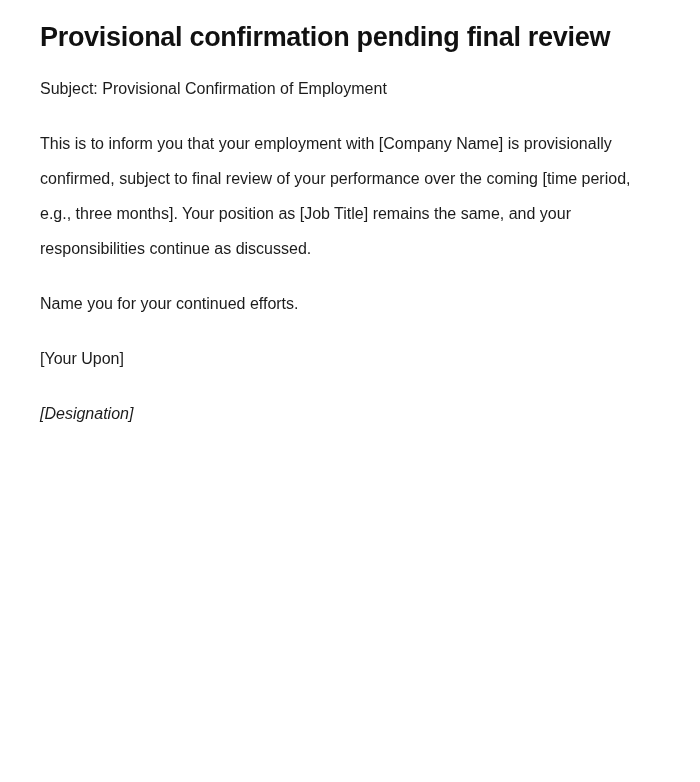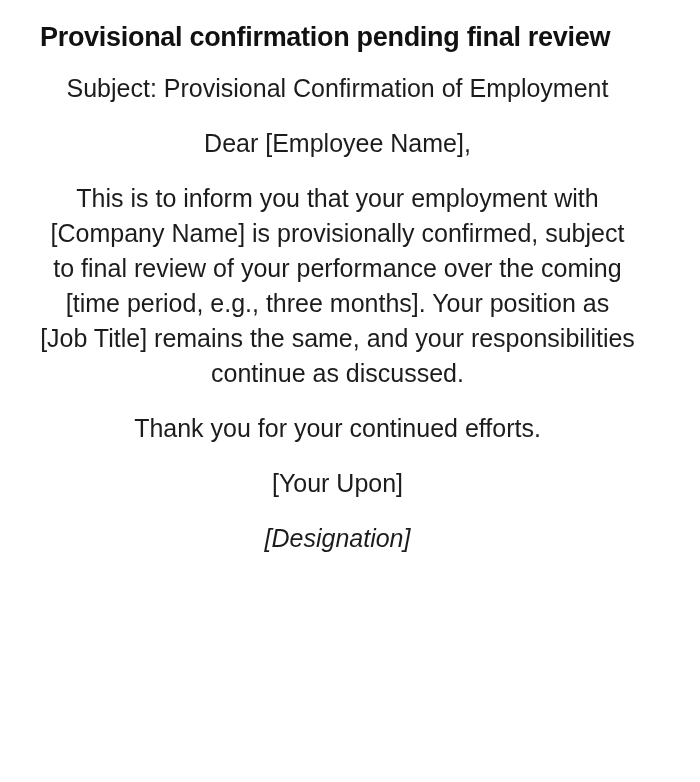--- a/index.html
+++ b/index.html
@@ -30,25 +30,24 @@
     font-size: 27px;
     font-weight: 700;
     line-height: 34px;
     letter-spacing: -0.3px;
     color: #111111;
     margin: 0 0 17px 0;
     padding: 0;
   }
 
   .doc-body {
-    font-size: 25px;
+    font-size: 16px;
     line-height: 35px;
     color: #1c1c1c;
     font-weight: 400;
-    text-align: center;
   }
 
   .para {
     margin: 0 0 20px 0;
     padding: 0;
     max-width: 595px;
     word-wrap: break-word;
   }
 
   .para:last-child {
@@ -60,26 +59,25 @@
 <body>
 
 <div class="page">
 
   <h1 class="doc-title">Provisional confirmation pending final review</h1>
 
   <div class="doc-body">
 
     <p class="para">Subject: Provisional Confirmation of Employment</p>
 
-    <p class="para">Dear [Employee Name],</p>
 
     <p class="para">This is to inform you that your employment with [Company Name] is provisionally confirmed, subject to final review of your performance over the coming [time period, e.g., three months]. Your position as [Job Title] remains the same, and your responsibilities continue as discussed.</p>
 
 
-    <p class="para">Thank you for your continued efforts.</p>
+    <p class="para">Name you for your continued efforts.</p>
 
 
     <p class="para">[Your Upon]</p>
 
     <p class="para">[Designation]</p>
 
   </div>
 </div>
 
 </body></html>

